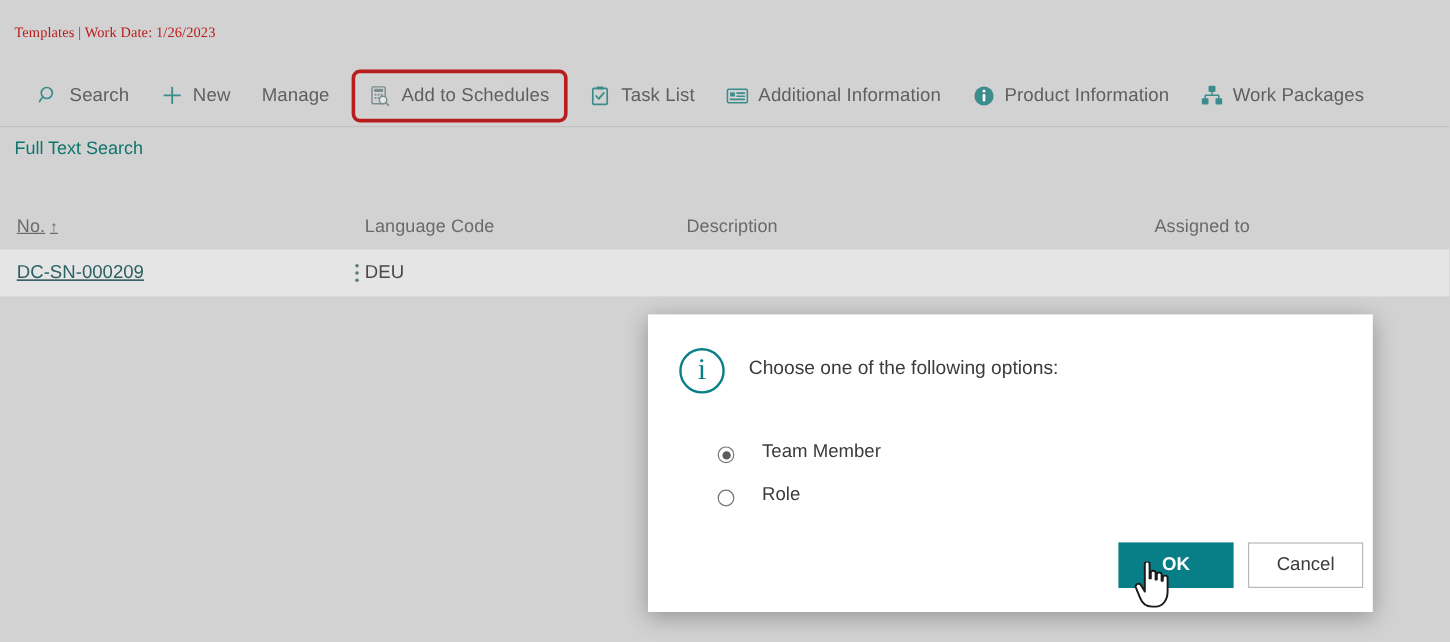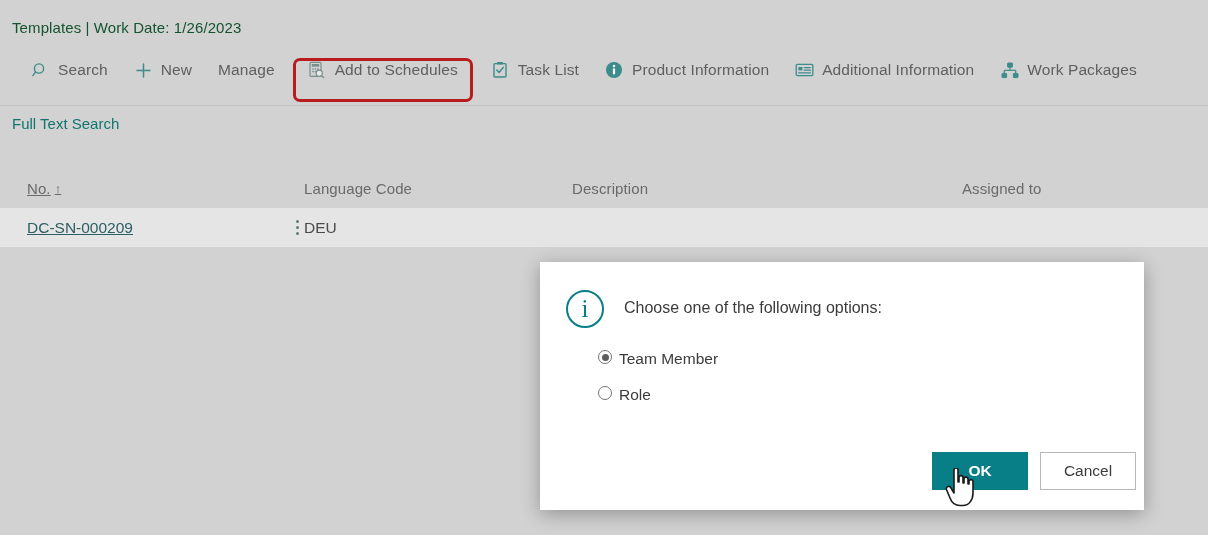--- a/index.html
+++ b/index.html
@@ -17,39 +17,40 @@
 
   
   .titlebar {
     height: 54px;
     display: flex;
     align-items: center;
     padding-left: 12px;
     background: #d2d2d2;
   }
   .titlebar-text {
-    font-size: 15px;
-    color: #14532d;
+    font-size: 12px;
+    color: #b91c1c;
     letter-spacing: .1px;
     white-space: nowrap;
+    font-family: Liberation Serif, serif;
   }
 
   
   .ribbon {
     position: relative;
     height: 52px;
     background: #d2d2d2;
     display: flex;
     align-items: center;
     padding-left: 18px;
     border-bottom: 1px solid #c2c2c2;
   }
   .ribbon-item {
     display: flex;
-    align-items: flex-start;
+    align-items: center;
     gap: 8px;
     height: 38px;
     padding: 0 13px;
     cursor: default;
     white-space: nowrap;
   }
   .ribbon-item .lbl {
     font-size: 15.5px;
     color: #5f5f5f;
     letter-spacing: .1px;
@@ -93,21 +94,21 @@
   .hdr .cell {
     font-size: 15px;
     color: #6a6a6a;
     letter-spacing: .1px;
   }
   .datarow {
     background: #e5e5e5;
     height: 39px;
   }
   .datarow .cell { font-size: 15.5px; color: #4a4a4a; }
-  .c-no   { width: 290px; padding-left: 27px; display:flex; align-items:center;text-decoration:underline; }
+  .c-no   { width: 290px; padding-left: 14px; display:flex; align-items:center;text-decoration:underline; }
   .c-dots { width: 14px; display: flex; align-items: center; justify-content: center; }
   .c-desc { width: 420px; padding-left: 30px; }
   .c-lang { width: 238px; }
   .c-assign { flex: 1; }
   .link {
     color: #2b5f63;
     text-decoration: underline;
     font-size: 15.5px;
     cursor: pointer;
   }
@@ -149,22 +150,22 @@
     line-height: 1;
     position: relative; top: -1px;
   }
   .dlg-prompt {
     font-size: 16px;
     color: #3b3b3b;
     padding-top: 11px;
   }
   .dlg-options { padding: 22px 0 0 58px; }
   .opt {
-    display: flex; align-items: flex-start;
-    gap: 7px;
+    display: flex; align-items: flex-end;
+    gap: 23px;
     height: 36px;
     cursor: pointer;
   }
   .radio {
     width: 14px; height: 14px;
     border: 1.4px solid #757575;
     border-radius: 50%;
     display: flex; align-items: center; justify-content: center;
     flex: 0 0 auto;
     background: #fff;
@@ -268,40 +269,40 @@
           <rect x="3" y="2.6" width="12" height="13.4" rx="1"></rect>
           <rect x="6" y="1" width="6" height="2.6" rx=".6" fill="#3c8c8c" stroke="none"></rect>
           <polyline points="5.8,9 8,11.4 12.2,6.4" stroke-width="1.5" stroke-linecap="round" stroke-linejoin="round"></polyline>
         </svg>
       </span>
       <span class="lbl">Task List</span>
     </div>
 
     <div class="ribbon-item">
       <span class="ic">
-        <svg width="18" height="18" viewBox="0 0 18 18">
-          <circle cx="9" cy="9" r="8" fill="#3c8c8c"></circle>
-          <circle cx="9" cy="4.9" r="1.25" fill="#ffffff"></circle>
-          <rect x="7.9" y="7.3" width="2.2" height="6.2" rx="1" fill="#ffffff"></rect>
-        </svg>
-      </span>
-      <span class="lbl">Product Information</span>
-    </div>
-
-    <div class="ribbon-item">
-      <span class="ic">
         <svg width="19" height="16" viewBox="0 0 19 16" fill="none" stroke="#3c8c8c" stroke-width="1.3">
           <rect x="1.2" y="2.4" width="16.6" height="11.2" rx="1"></rect>
           <rect x="3.4" y="5" width="4" height="3.4" fill="#3c8c8c" stroke="none"></rect>
           <line x1="9.2" y1="5.6" x2="15.4" y2="5.6" stroke-width="1.3" stroke-linecap="round"></line>
           <line x1="9.2" y1="8.2" x2="15.4" y2="8.2" stroke-width="1.3" stroke-linecap="round"></line>
           <line x1="3.6" y1="10.8" x2="15.4" y2="10.8" stroke-width="1.3" stroke-linecap="round"></line>
         </svg>
       </span>
       <span class="lbl">Additional Information</span>
+    </div>
+
+    <div class="ribbon-item">
+      <span class="ic">
+        <svg width="18" height="18" viewBox="0 0 18 18">
+          <circle cx="9" cy="9" r="8" fill="#3c8c8c"></circle>
+          <circle cx="9" cy="4.9" r="1.25" fill="#ffffff"></circle>
+          <rect x="7.9" y="7.3" width="2.2" height="6.2" rx="1" fill="#ffffff"></rect>
+        </svg>
+      </span>
+      <span class="lbl">Product Information</span>
     </div>
 
     <div class="ribbon-item">
       <span class="ic">
         <svg width="18" height="17" viewBox="0 0 18 17" fill="#3c8c8c" stroke="#3c8c8c">
           <rect x="6.6" y="1" width="4.8" height="4.2" rx=".5"></rect>
           <rect x="1" y="11.4" width="4.6" height="4.2" rx=".5"></rect>
           <rect x="12.4" y="11.4" width="4.6" height="4.2" rx=".5"></rect>
           <line x1="9" y1="5.2" x2="9" y2="8.3" stroke-width="1.2"></line>
           <line x1="3.3" y1="8.3" x2="14.7" y2="8.3" stroke-width="1.2"></line>

